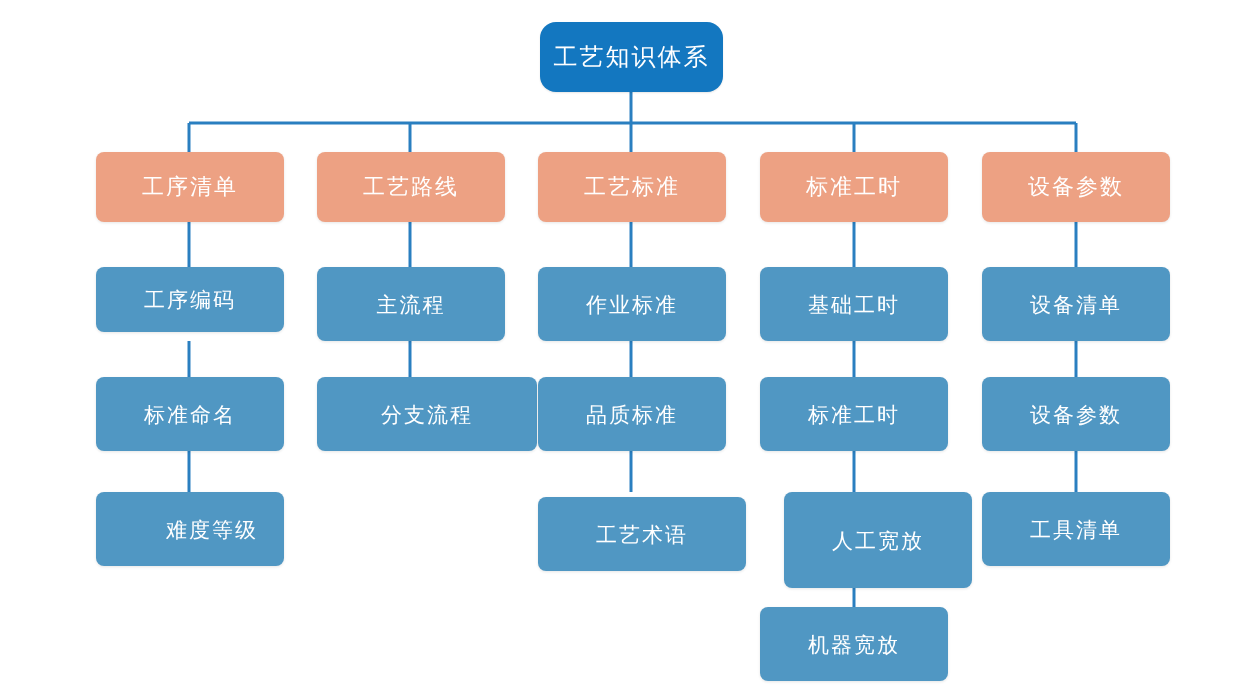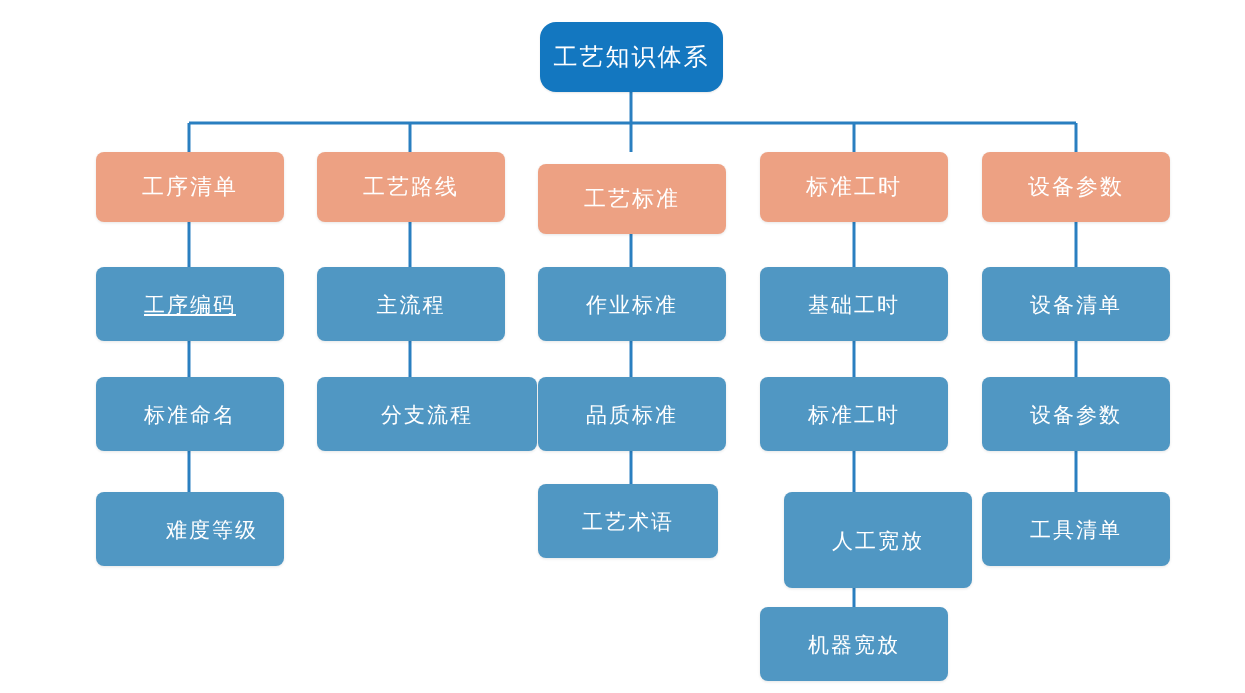--- a/index.html
+++ b/index.html
@@ -99,31 +99,31 @@
   <div class="node node-root" style="left:540px; top:22px; width:183px; height:70px;">
     <span>工艺知识体系</span>
   </div>
 
   <div class="node node-l2" style="left:96px; top:152px; width:188px; height:70px;justify-content:center;">
     <span>工序清单</span>
   </div>
   <div class="node node-l2" style="left:317px; top:152px; width:188px; height:70px;">
     <span>工艺路线</span>
   </div>
-  <div class="node node-l2" style="left:538px; top:152px; width:188px; height:70px;margin-top:12px;">
+  <div class="node node-l2" style="left:538px; top:152px; width:188px; height:70px;">
     <span>工艺标准</span>
   </div>
   <div class="node node-l2" style="left:760px; top:152px; width:188px; height:70px;">
     <span>标准工时</span>
   </div>
   <div class="node node-l2" style="left:982px; top:152px; width:188px; height:70px;">
     <span>设备参数</span>
   </div>
 
-  <div class="node node-l3" style="left:96px; top:267px; width:188px; height:74px;text-decoration:underline;">
+  <div class="node node-l3" style="left:96px; top:267px; width:188px; height:65px;">
     <span>工序编码</span>
   </div>
   <div class="node node-l3" style="left:96px; top:377px; width:188px; height:74px;">
     <span>标准命名</span>
   </div>
   <div class="node node-l3" style="left:96px; top:492px; width:188px; height:74px;padding-left:44px;">
     <span>难度等级</span>
   </div>
 
   <div class="node node-l3" style="left:317px; top:267px; width:188px; height:74px;">
@@ -132,21 +132,21 @@
   <div class="node node-l3" style="left:317px; top:377px; width:220px; height:74px;">
     <span>分支流程</span>
   </div>
 
   <div class="node node-l3" style="left:538px; top:267px; width:188px; height:74px;">
     <span>作业标准</span>
   </div>
   <div class="node node-l3" style="left:538px; top:377px; width:188px; height:74px;">
     <span>品质标准</span>
   </div>
-  <div class="node node-l3" style="left:538px; top:484px; width:180px; height:74px;">
+  <div class="node node-l3" style="left:538px; top:497px; width:208px; height:74px;">
     <span>工艺术语</span>
   </div>
 
   <div class="node node-l3" style="left:760px; top:267px; width:188px; height:74px;">
     <span>基础工时</span>
   </div>
   <div class="node node-l3" style="left:760px; top:377px; width:188px; height:74px;">
     <span>标准工时</span>
   </div>
   <div class="node node-l3" style="left:784px; top:492px; width:188px; height:96px;">

